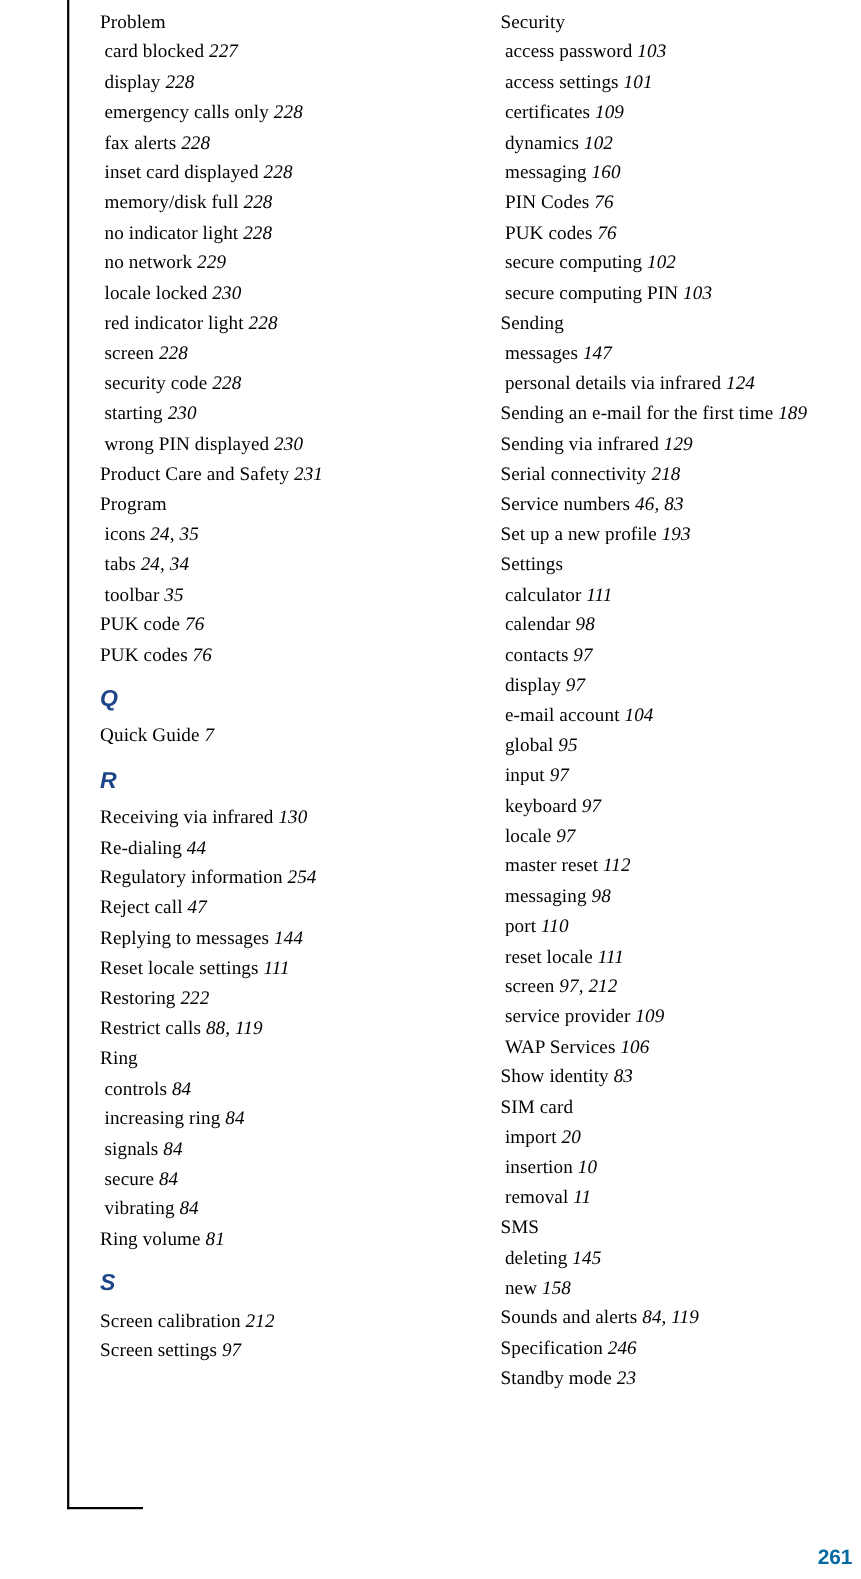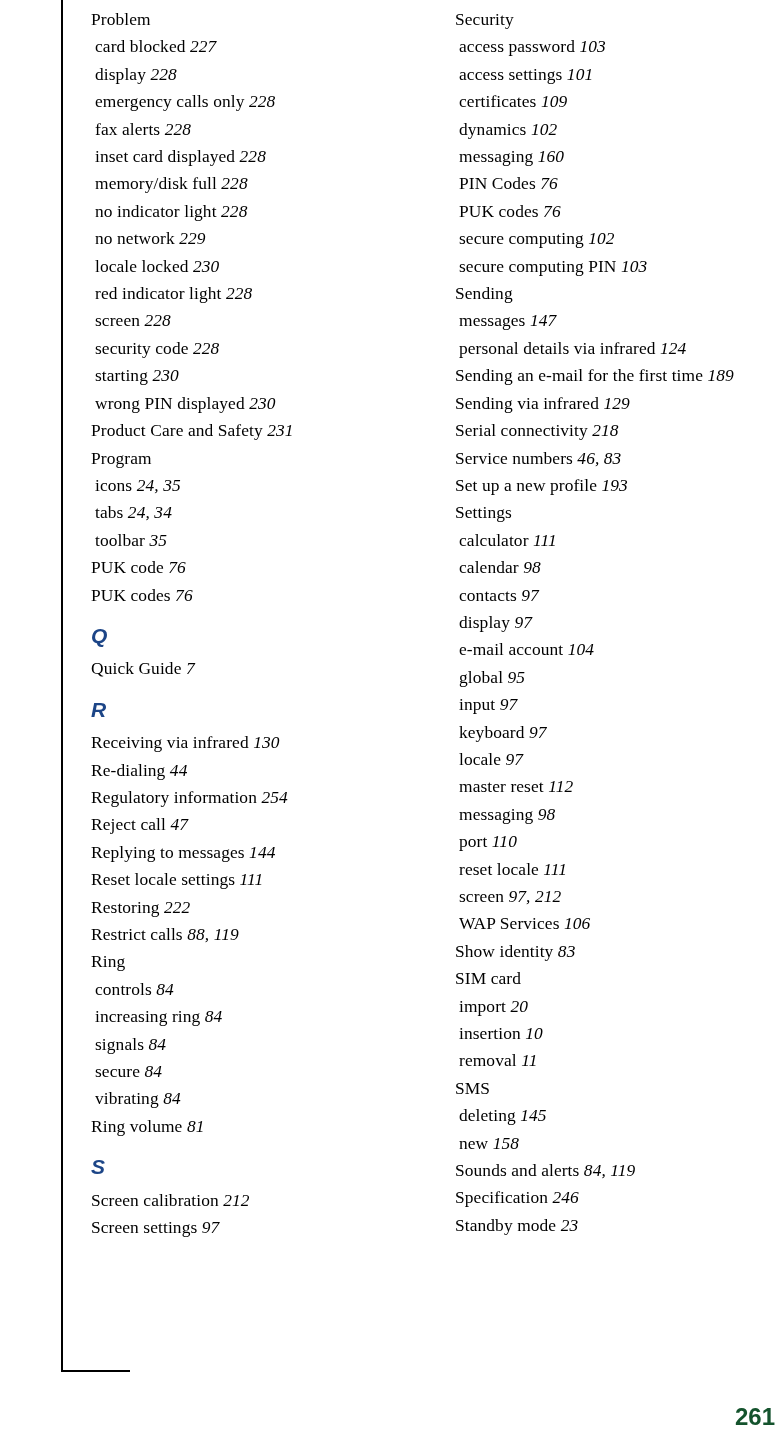--- a/index.html
+++ b/index.html
@@ -80,23 +80,23 @@
     letter-spacing: 0.5px;
   }
 
   
   #page-folio {
     position: absolute;
     right: 8px;
     bottom: 8px;
     font-family: "Liberation Sans", "DejaVu Sans", sans-serif;
     font-weight: bold;
-    font-size: 24px;
+    font-size: 19px;
     line-height: 20px;
-    color: #14532d;
+    color: #0369a1;
   }
 </style>
 </head>
 <body>
 
 <div id="page-rule-vertical" style="background: rgb(0, 0, 0);"></div>
 <div id="page-rule-horizontal" style="background: rgb(0, 0, 0);"></div>
 
 <div id="index-body">
   <div id="index-column-left" class="index-column">
@@ -171,20 +171,21 @@
       <div class="entry level-2"><span>e-mail account</span><span class="pages"> 104</span></div>
       <div class="entry level-2"><span>global</span><span class="pages"> 95</span></div>
       <div class="entry level-2"><span>input</span><span class="pages"> 97</span></div>
       <div class="entry level-2"><span>keyboard</span><span class="pages"> 97</span></div>
       <div class="entry level-2"><span>locale</span><span class="pages"> 97</span></div>
       <div class="entry level-2"><span>master reset</span><span class="pages"> 112</span></div>
       <div class="entry level-2"><span>messaging</span><span class="pages"> 98</span></div>
       <div class="entry level-2"><span>port</span><span class="pages"> 110</span></div>
       <div class="entry level-2"><span>reset locale</span><span class="pages"> 111</span></div>
       <div class="entry level-2"><span>screen</span><span class="pages"> 97, 212</span></div>
+      <div class="entry level-2"><span>service provider</span><span class="pages"> 109</span></div>
       <div class="entry level-2"><span>WAP Services</span><span class="pages"> 106</span></div>
       <div class="entry level-1"><span>Show identity</span><span class="pages"> 83</span></div>
       <div class="entry level-1"><span>SIM card</span></div>
       <div class="entry level-2"><span>import</span><span class="pages"> 20</span></div>
       <div class="entry level-2"><span>insertion</span><span class="pages"> 10</span></div>
       <div class="entry level-2"><span>removal</span><span class="pages"> 11</span></div>
       <div class="entry level-1"><span>SMS</span></div>
       <div class="entry level-2"><span>deleting</span><span class="pages"> 145</span></div>
       <div class="entry level-2"><span>new</span><span class="pages"> 158</span></div>
       <div class="entry level-1"><span>Sounds and alerts</span><span class="pages"> 84, 119</span></div>

